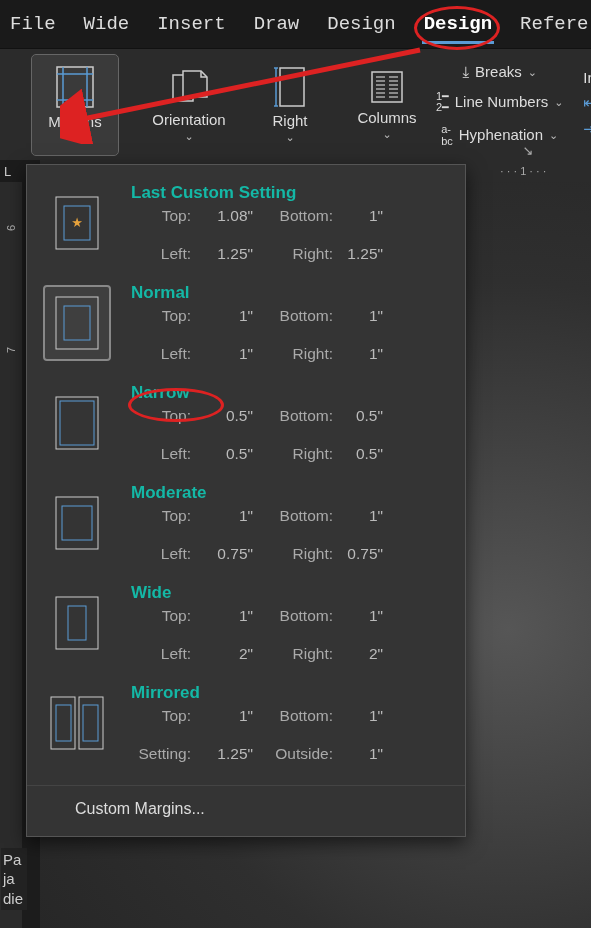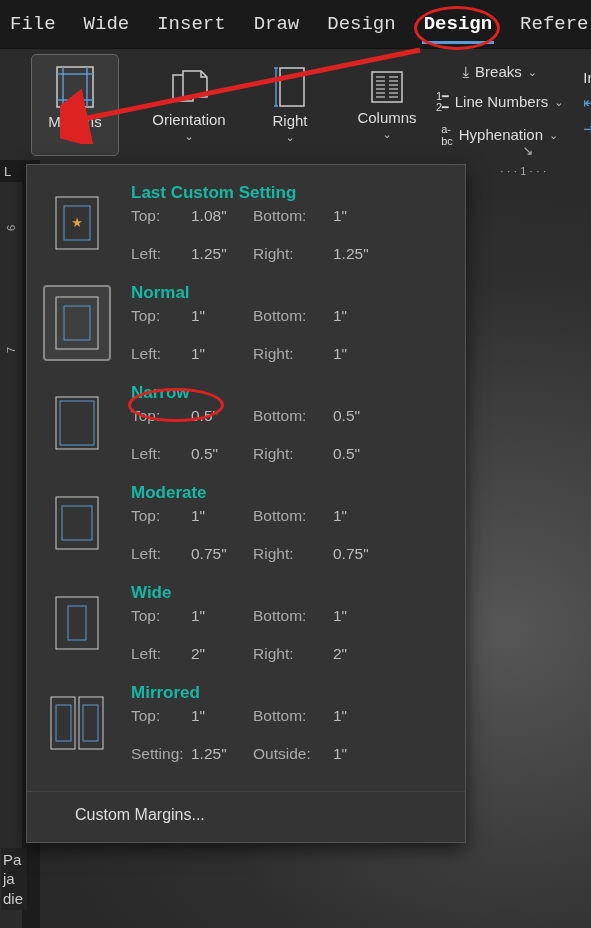--- a/index.html
+++ b/index.html
@@ -192,28 +192,29 @@
     font-size: 17px;
     color: #14b8a6;
     margin-bottom: 4px;
   }
   .dd-vals {
     display: grid;
     grid-template-columns: 60px 62px 80px 50px;
     font-size: 15.5px;
     color: #bbb;
     row-gap: 20px;
+    text-align: right;
   }
   .dd-vals span.lab { color: #aaa; }
   .dd-footer {
     padding: 14px 22px 10px 48px;
     font-size: 16px;
     color: #ddd;
     border-top: 1px solid #444;
-    margin-top: 18px;
+    margin-top: 12px;
     cursor: pointer;
   }
   
   .left-frag {
     position: absolute;
     left: 1px;
     bottom: 18px;
     width: 26px;
     color: #ccc;
     font-size: 15px;

